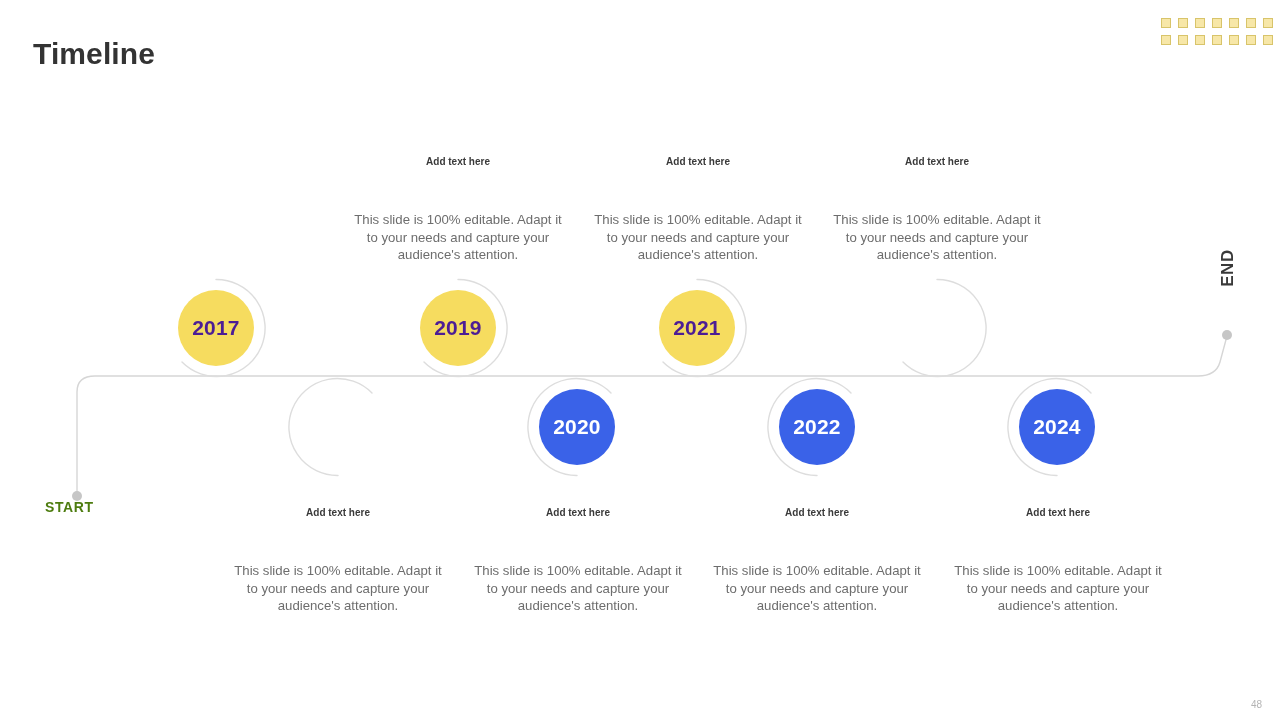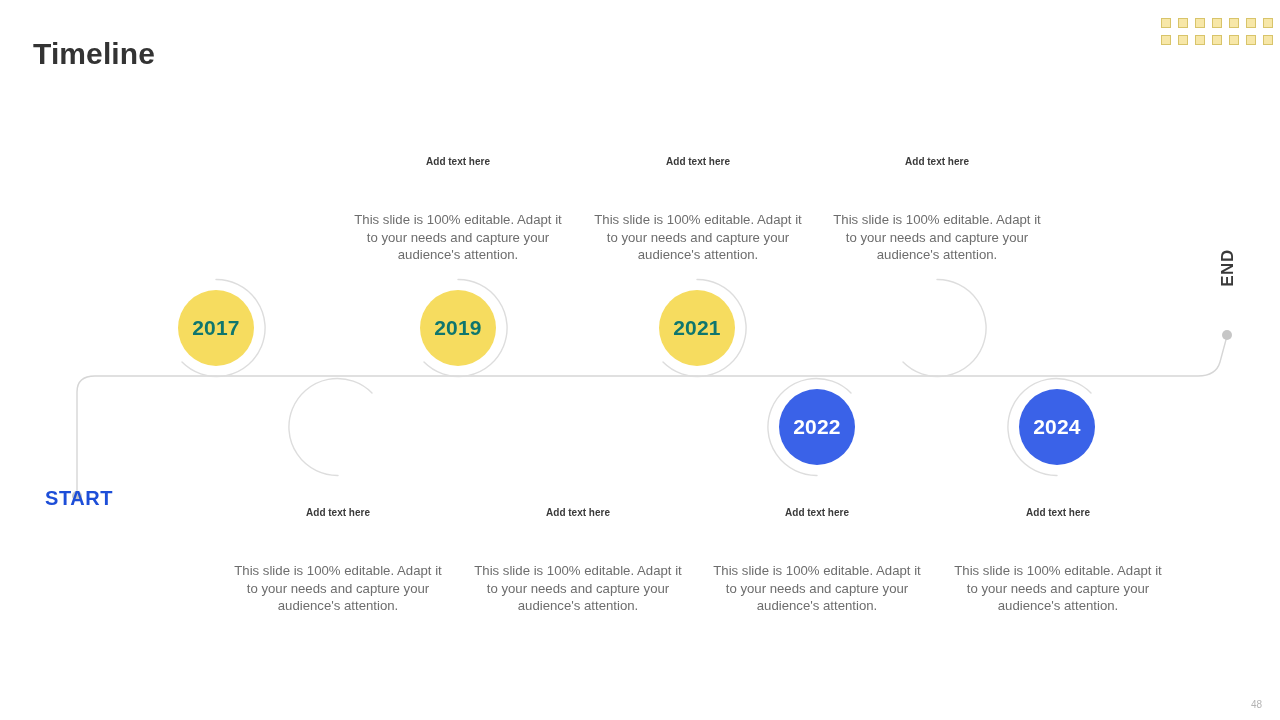--- a/index.html
+++ b/index.html
@@ -88,21 +88,21 @@
     border-radius: 50%;
     display: flex;
     align-items: center;
     justify-content: center;
     font-size: 21px;
     font-weight: bold;
     letter-spacing: 0.2px;
   }
   .node.yellow .disc {
     background: #f6dc5f;
-    color: #0f766e;
+    color: #4c1d95;
   }
   .node.blue .disc {
     background: #3a62e8;
     color: #ffffff;
   }
 
   
   .txt-block {
     position: absolute;
     width: 220px;
@@ -120,24 +120,24 @@
     color: #6d6d6d;
     line-height: 17.5px;
     font-weight: normal;
     margin-top: 43px;
   }
 
   
   .start-label {
     position: absolute;
     left: 45px;
-    top: 487px;
-    font-size: 20px;
-    font-weight: bold;
-    color: #1d4ed8;
+    top: 499px;
+    font-size: 14px;
+    font-weight: bold;
+    color: #4d7c0f;
     letter-spacing: 0.6px;
   }
   .end-label {
     position: absolute;
     left: 1205px;
     top: 258px;
     font-size: 17px;
     font-weight: bold;
     color: #3a3a3a;
     letter-spacing: 0.6px;
@@ -230,20 +230,26 @@
       <path d="M 50 1.5 A 48.5 48.5 0 1 1 16 84" fill="none" stroke="#dddddd" stroke-width="1.4" stroke-linecap="round"></path>
     </svg>
   </div>
 
   <div class="node blue" style="left:288px; top:377px;">
     <svg class="ring" viewBox="0 0 100 100">
       <path d="M 50 98.5 A 48.5 48.5 0 1 1 84 16" fill="none" stroke="#dddddd" stroke-width="1.4" stroke-linecap="round"></path>
     </svg>
   </div>
 
+  <div class="node blue" style="left:527px; top:377px;">
+    <svg class="ring" viewBox="0 0 100 100">
+      <path d="M 50 98.5 A 48.5 48.5 0 1 1 84 16" fill="none" stroke="#dddddd" stroke-width="1.4" stroke-linecap="round"></path>
+    </svg>
+    <div class="disc">2020</div>
+  </div>
 
   <div class="node blue" style="left:767px; top:377px;">
     <svg class="ring" viewBox="0 0 100 100">
       <path d="M 50 98.5 A 48.5 48.5 0 1 1 84 16" fill="none" stroke="#dddddd" stroke-width="1.4" stroke-linecap="round"></path>
     </svg>
     <div class="disc">2022</div>
   </div>
 
   <div class="node blue" style="left:1007px; top:377px;">
     <svg class="ring" viewBox="0 0 100 100">

